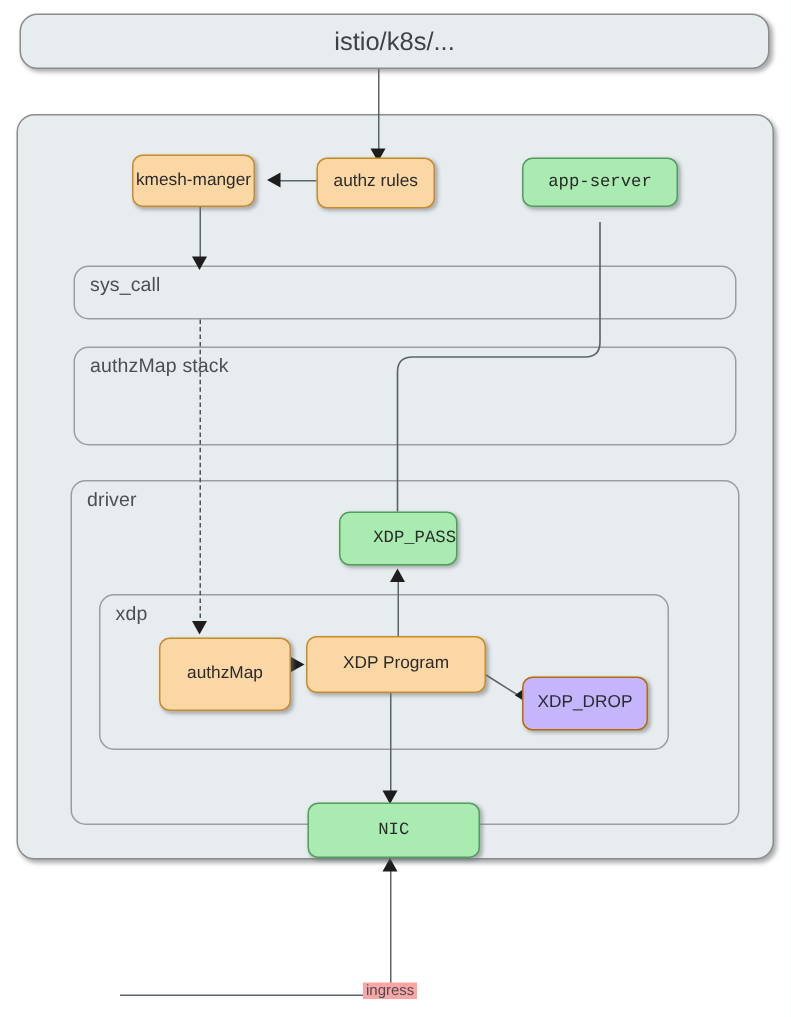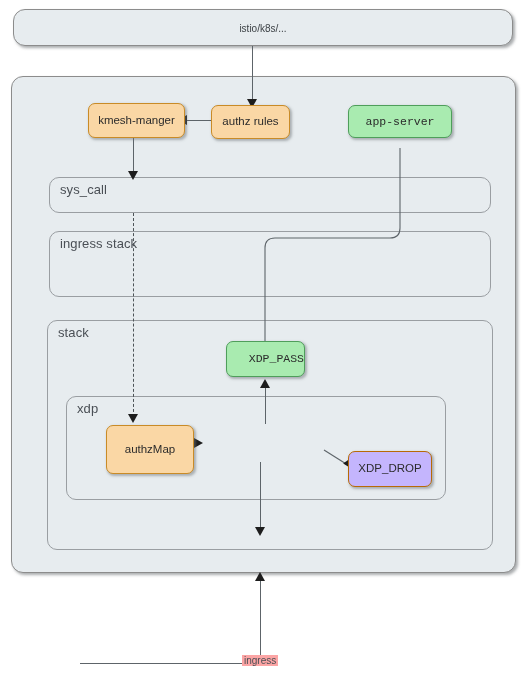--- a/index.html
+++ b/index.html
@@ -42,21 +42,21 @@
     white-space: nowrap;
     letter-spacing: 0.1px;
   }
   .center-label {
     position: absolute;
     left: 0;
     right: 0;
     top: 50%;
     transform: translateY(-50%);
     text-align: center;
-    font-size: 10px;
+    font-size: 17px;
     color: #3d4246;
   }
   
   .node {
     position: absolute;
     box-sizing: border-box;
     border-radius: 7px;
     display: flex;
     align-items: center;
     justify-content: center;
@@ -149,25 +149,25 @@
     <div class="center-label">istio/k8s/...</div>
   </div>
 
   <div class="container-box shadowed" style="left:11px; top:76px; width:505px; height:497px;"></div>
 
   <div class="container-box thin" style="left:49px; top:177px; width:442px; height:36px;">
     <div class="container-label">sys_call</div>
   </div>
 
   <div class="container-box thin" style="left:49px; top:231px; width:442px; height:66px;">
-    <div class="container-label">ingress stack</div>
+    <div class="container-label">authzMap stack</div>
   </div>
 
   <div class="container-box thin" style="left:47px; top:320px; width:446px; height:230px;">
-    <div class="container-label">stack</div>
+    <div class="container-label">driver</div>
   </div>
 
   <div class="container-box thin" style="left:66px; top:396px; width:380px; height:104px;">
     <div class="container-label">xdp</div>
   </div>
 
   <svg class="edge-svg" viewBox="0 0 527 678">
 
     <path class="edge-path" d="M 265,341 L 265,248 Q 265,238 275,238 L 390,238 Q 400,238 400,228 L 400,148"></path>
 
@@ -195,39 +195,45 @@
   <div class="arrow" style="left:345px; top:459px; border-left:4px solid transparent; border-right:8px solid transparent; border-top:10px solid #1d1d1d; transform: rotate(-36deg);"></div>
 
   <div class="edge v" style="left:260px; top:462px; height:72px;"></div>
   <div class="arrow down" style="left:255px; top:527px;"></div>
 
   <div class="edge v" style="left:260px; top:578px; height:85px;"></div>
   <div class="arrow up" style="left:255px; top:572px;"></div>
   <div class="edge h" style="left:80px; top:663px; width:181px;"></div>
   <div class="edge-text" style="left:242px; top:655px;">ingress</div>
 
-  <div class="node orange" style="left:88px; top:103px; width:97px; height:35px;">
+  <div class="node orange" style="left:88px; top:103px; width:82px; height:35px;">
     <span>kmesh-manger</span>
   </div>
 
   <div class="node orange" style="left:211px; top:105px; width:79px; height:34px;">
     <span>authz rules</span>
   </div>
 
   <div class="node green" style="left:348px; top:105px; width:104px; height:33px;">
     <span>app-server</span>
   </div>
 
   <div class="node green" style="left:226px; top:341px; width:79px; height:36px;justify-content:flex-end;">
     <span>XDP_PASS</span>
   </div>
 
   <div class="node orange" style="left:87px; top:425px; width:88px; height:49px;margin-left:19px;">
     <span>authzMap</span>
   </div>
 
+  <div class="node orange" style="left:204px; top:424px; width:120px; height:38px;">
+    <span>XDP  Program</span>
+  </div>
 
   <div class="node deep-orange" style="left:348px; top:451px; width:84px; height:36px;">
     <span>XDP_DROP</span>
   </div>
 
+  <div class="node green" style="left:205px; top:535px; width:115px; height:37px;">
+    <span>NIC</span>
+  </div>
 
 </div>
 
 </body></html>

